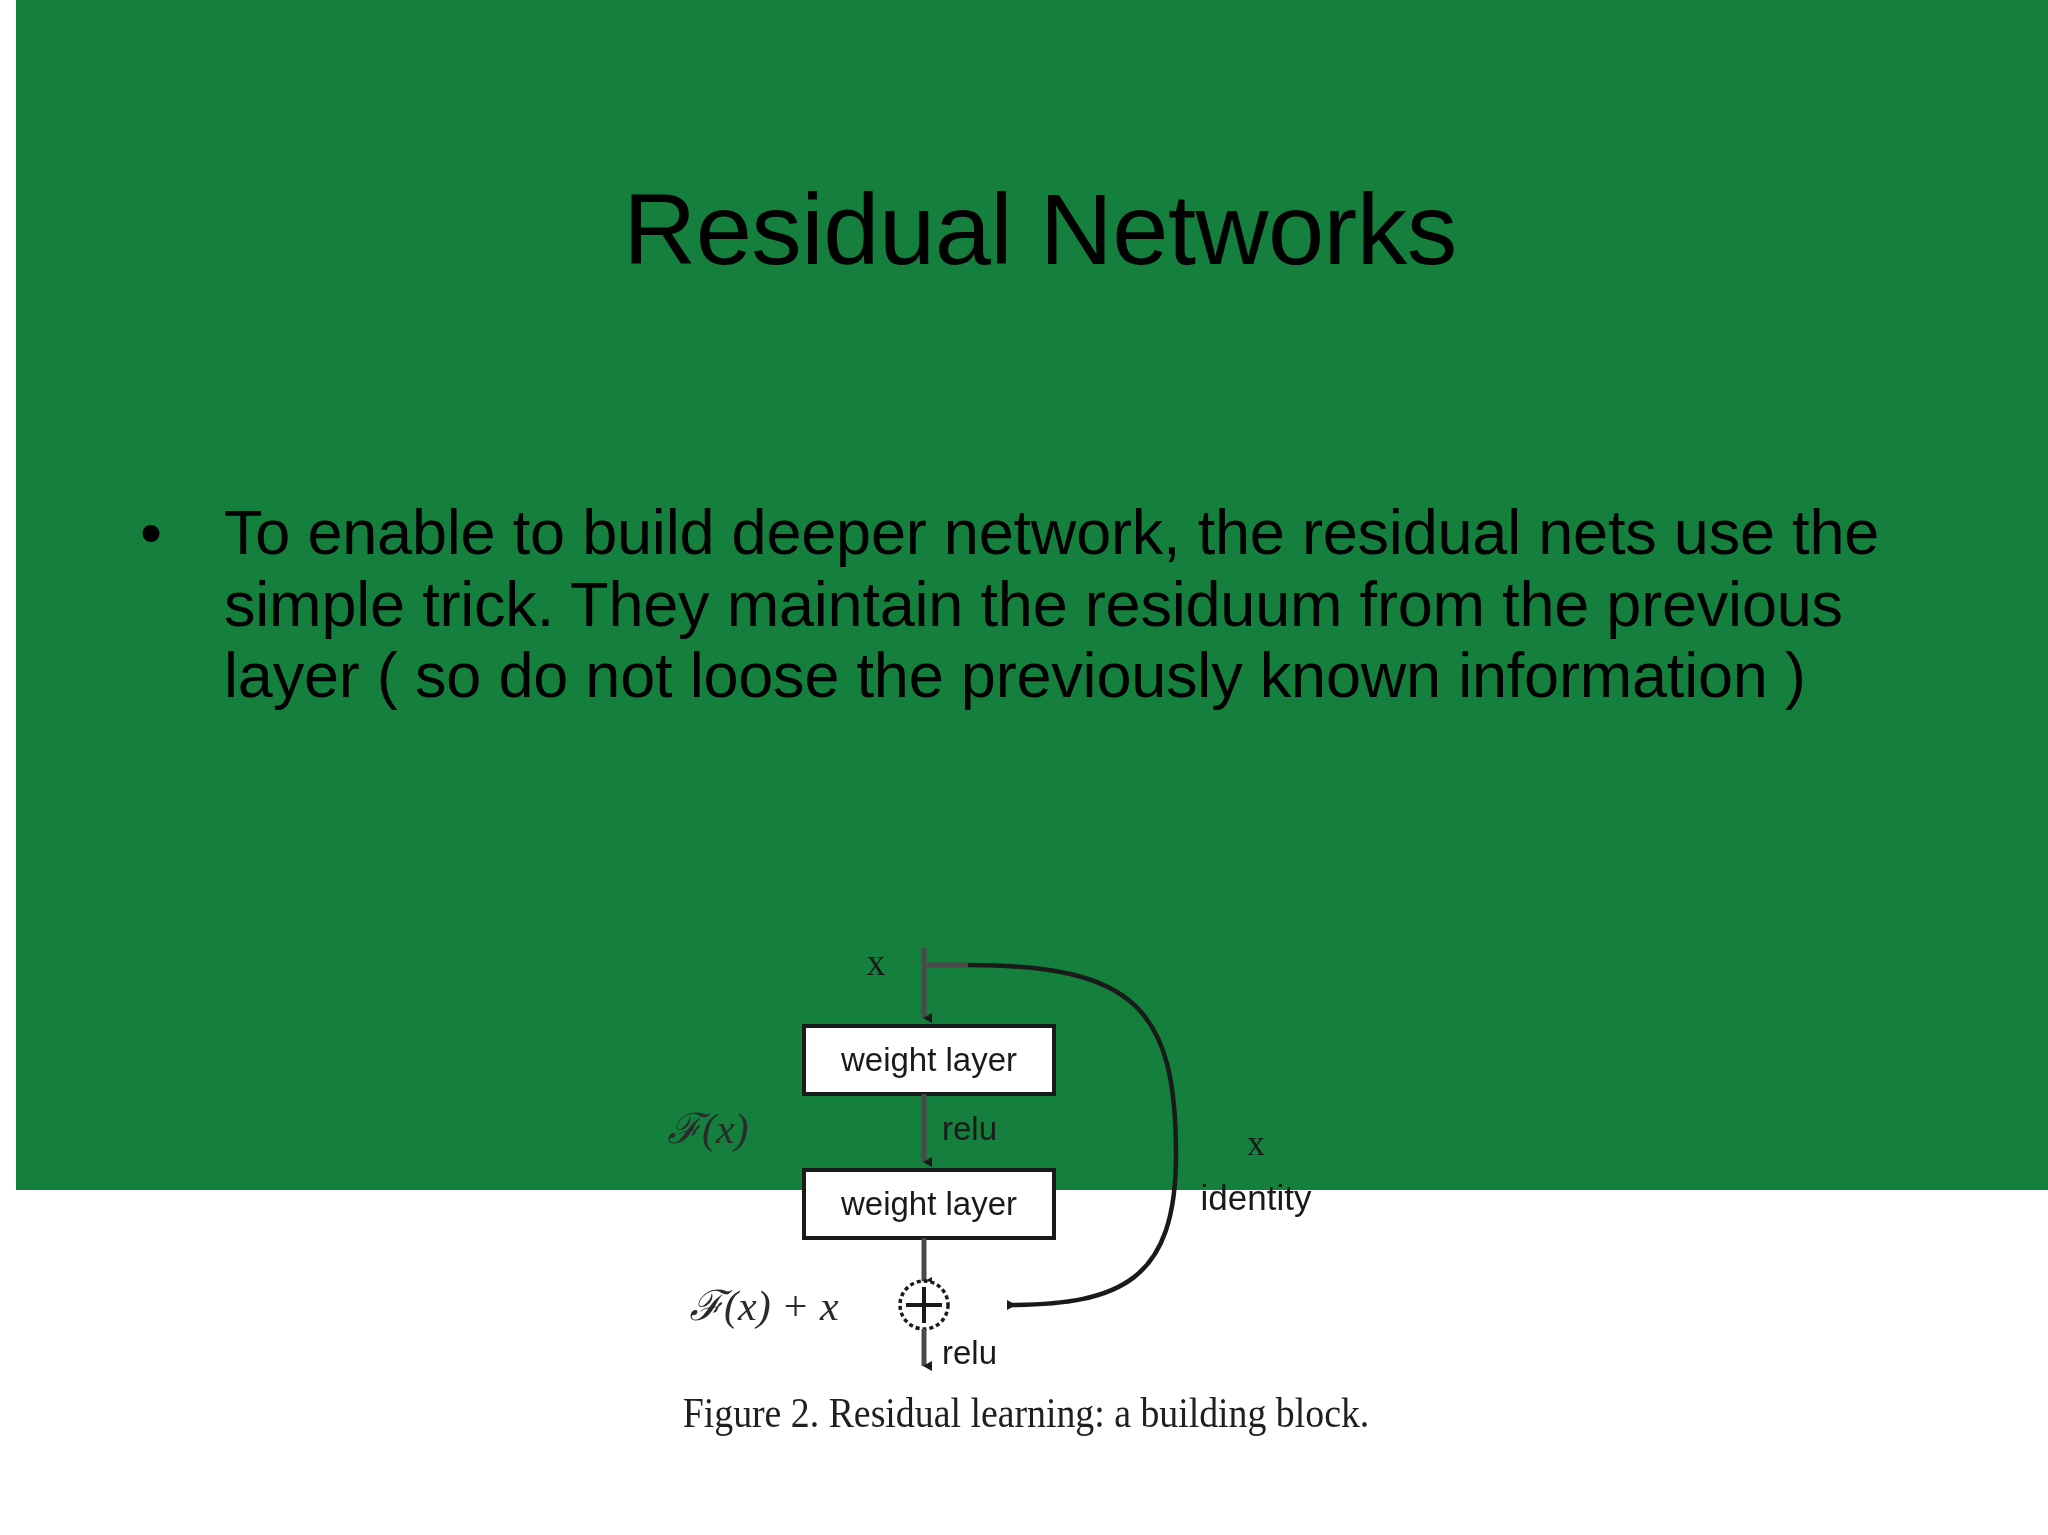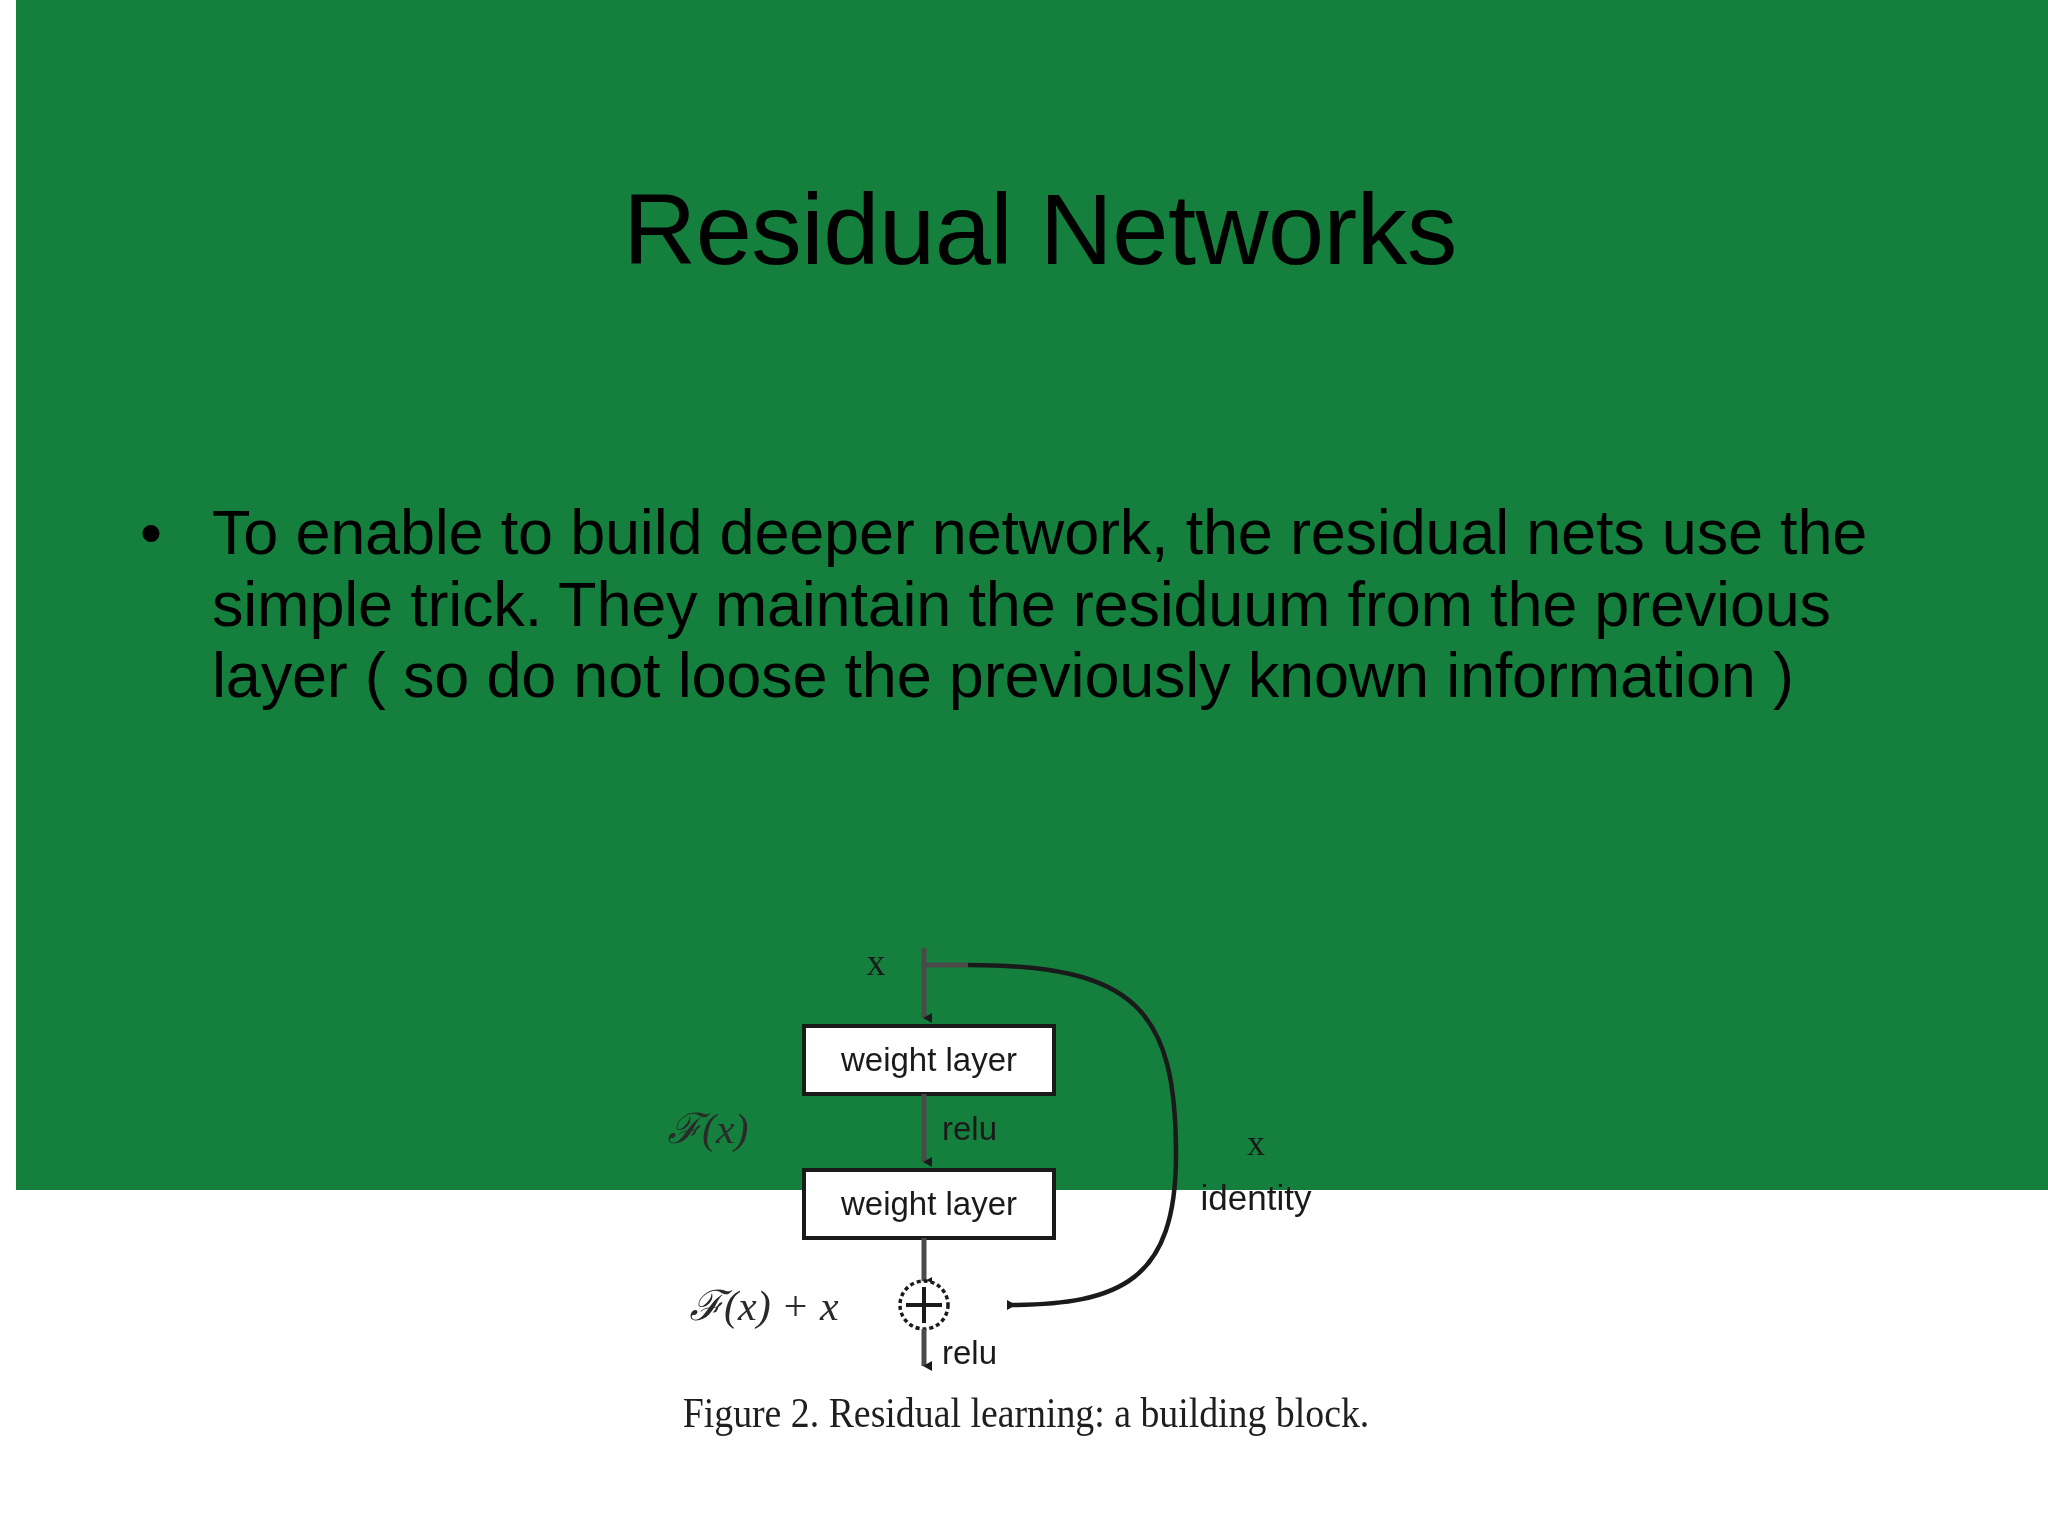--- a/index.html
+++ b/index.html
@@ -62,20 +62,21 @@
     left: 12px;
     top: 0;
     width: 40px;
     font-size: 63px;
     line-height: 1.135;
     color: #000000;
   }
   .bullet-text {
     display: block;
     max-width: 1760px;
+    margin-left: 12px;
   }
 
   
   #figure {
     position: absolute;
     left: 560px;
     top: 930px;
     width: 900px;
     height: 540px;
   }

